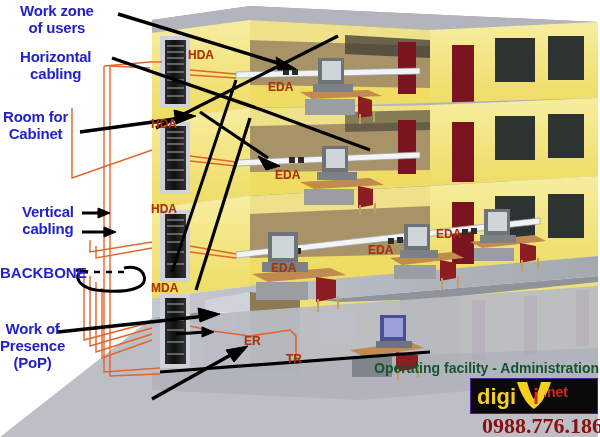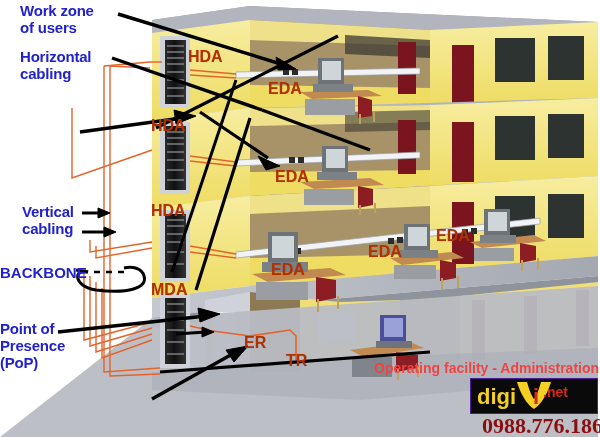--- a/index.html
+++ b/index.html
@@ -1,30 +1,30 @@
 <!DOCTYPE html>
 <html><head>
 <meta charset="utf-8">
 <title>Structured Cabling Building Diagram</title>
 <style>
   html,body{margin:0;padding:0;background:#ffffff;}
   body{width:600px;height:437px;overflow:hidden;
        font-family:"Liberation Sans",sans-serif;}
-  #stage{position:relative;width:600px;height:437px;background:#ffffff;}
+  #stage{position:relative;width:600px;height:437px;background:#ffffff;text-align:center;}
   svg.layer{position:absolute;left:0;top:0;width:600px;height:437px;}
   .lbl{position:absolute;color:#2222cc;font-weight:bold;font-size:15px;
        line-height:17px;letter-spacing:-0.2px;white-space:pre;}
-  .rlbl{position:absolute;color:#b33000;font-weight:bold;font-size:16px;
+  .rlbl{position:absolute;color:#b33000;font-weight:bold;font-size:12px;
         white-space:nowrap;text-shadow:0 0 1px rgba(0,0,0,.2);}
   .logo-box{position:absolute;background:#0a0a0a;border:1px solid #4c1d95;}
   .logo-text{position:absolute;font-family:"Liberation Sans",sans-serif;
              font-weight:bold;white-space:nowrap;}
   .phone{position:absolute;color:#8a1010;font-weight:bold;font-size:22px;
          font-family:"Liberation Serif",serif;white-space:nowrap;}
-  .adm{position:absolute;color:#ef4444;font-weight:bold;font-size:14px;
+  .adm{position:absolute;color:#14532d;font-weight:bold;font-size:14px;
        white-space:nowrap;}
 </style>
 </head>
 <body>
 
 <div id="stage">
 
   <svg class="layer" viewBox="0 0 600 437" preserveAspectRatio="none">
     <defs>
       <linearGradient id="wallG" x1="0" y1="0" x2="0" y2="1">
@@ -342,24 +342,26 @@
       <polygon points="214,332 202,327 202,337"></polygon>
 
       <line x1="160" y1="372" x2="430" y2="352" stroke-width="3.2"></line>
     </g>
   </svg>
 
   <div class="lbl" style="left:20px;top:2px;">Work zone
 of users</div>
   <div class="lbl" style="left:20px;top:48px;">Horizontal
 cabling</div>
+  <div class="lbl" style="left:3px;top:108px;">Room for
+Cabinet</div>
   <div class="lbl" style="left:22px;top:203px;">Vertical
 cabling</div>
   <div class="lbl" style="left:0px;top:264px;letter-spacing:0px;">BACKBONE</div>
-  <div class="lbl" style="left:0px;top:320px;">Point of
+  <div class="lbl" style="left:0px;top:320px;">Work of
 Presence
 (PoP)</div>
 
   <div class="rlbl" style="left:188px;top:48px;">HDA</div>
   <div class="rlbl" style="left:151px;top:117px;">HDA</div>
   <div class="rlbl" style="left:151px;top:202px;">HDA</div>
   <div class="rlbl" style="left:151px;top:281px;">MDA</div>
   <div class="rlbl" style="left:236px;top:334px;padding-left:8px;">ER</div>
   <div class="rlbl" style="left:286px;top:352px;">TR</div>
 

